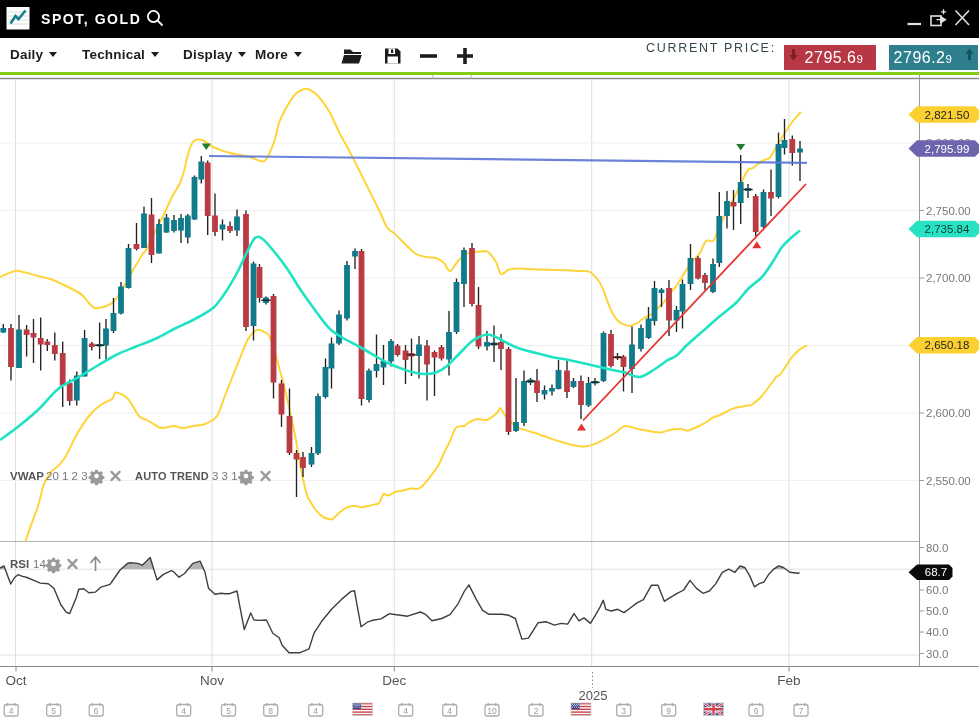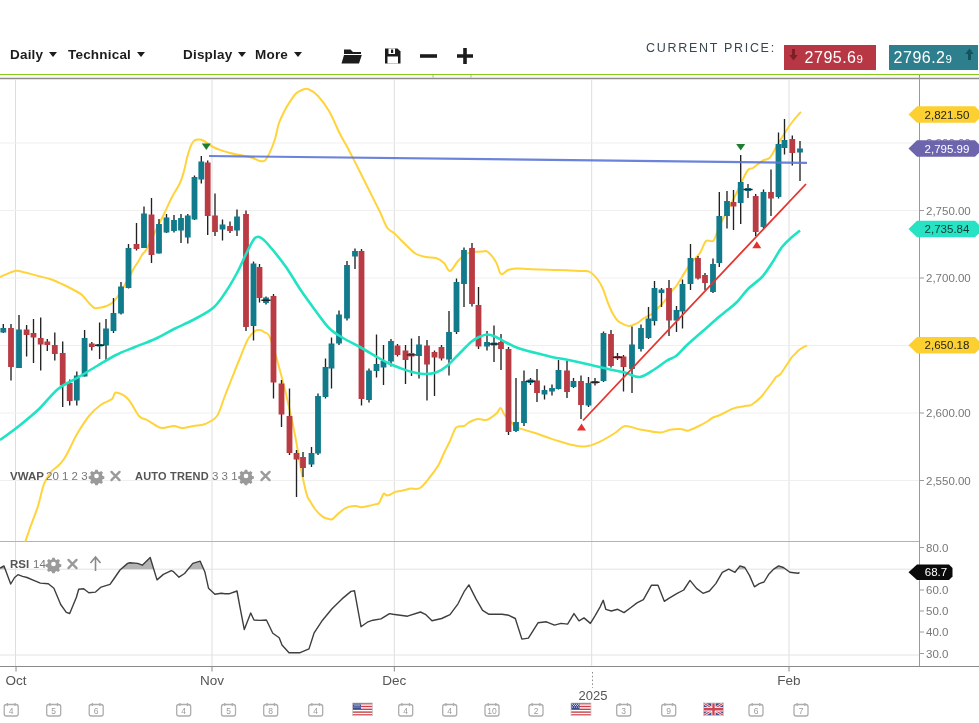--- a/index.html
+++ b/index.html
@@ -1,20 +1,20 @@
 <!DOCTYPE html>
 <html><head><meta charset="utf-8">
 <style>
 * { margin:0; padding:0; box-sizing:border-box; }
 html,body { width:979px; height:723px; overflow:hidden; background:#fff;
   font-family:"Liberation Sans",sans-serif; }
 #app { position:relative; width:979px; height:723px; }
 #titlebar { position:absolute; top:0; left:0; width:100%; height:38px; background:#000; }
 #toolbar { position:absolute; top:38px; left:0; width:100%; height:37px; background:#fff;
-  border-bottom:1px solid #84cc16; }
+  border-bottom:3px solid #84cc16; }
 .tbtn { position:absolute; top:9px; font-size:13.5px; font-weight:bold; color:#1c1c1c;
   letter-spacing:0.2px; }
 .caret { display:inline-block; width:0; height:0; border-left:4.5px solid transparent;
   border-right:4.5px solid transparent; border-top:5.5px solid #1c1c1c; margin-left:6px;
   vertical-align:2px; }
 #cprice { position:absolute; top:3px; left:646px; font-size:12.5px; color:#37474f;
   letter-spacing:1.7px; }
 .pbox { position:absolute; top:6.5px; height:25.5px; color:#fff; font-size:16px;
   text-align:center; line-height:25.5px; letter-spacing:0.5px; }
 </style></head>
@@ -196,23 +196,43 @@
         <text x="212" y="480" fill="#777">3 3 1</text>
         <use href="#gear" transform="translate(246 476) scale(0.9)"></use>
         <use href="#xicon" transform="translate(265.5 476) scale(0.9)"></use>
         <text x="10" y="568" font-weight="bold">RSI</text>
         <text x="33" y="568" fill="#777">14</text>
         <use href="#gear" transform="translate(53.5 564) scale(0.9)"></use>
         <use href="#xicon" transform="translate(72.5 564) scale(0.9)"></use>
         <path d="M95.5 571 V558 M90.5 563 L95.5 557 L100.5 563" stroke="#8a8a8a" stroke-width="1.6" fill="none"></path>
       </g>
 </svg>
+<div id="titlebar">
+  <svg width="979" height="38" style="position:absolute;top:0;left:0">
+    <rect x="6.5" y="7" width="23" height="22.5" fill="#fdfdfd"></rect>
+    <g stroke="#ddd" stroke-width="1">
+          <line x1="8" y1="12" x2="28" y2="12"></line>
+          <line x1="8" y1="16" x2="28" y2="16"></line>
+          <line x1="8" y1="20" x2="28" y2="20"></line>
+          <line x1="8" y1="24" x2="28" y2="24"></line>
+        </g>
+    <polyline points="10.5,23.5 15.5,16 18.5,19 25.5,10.5" fill="none" stroke="#157f8d" stroke-width="2.6"></polyline>
+    <text x="41" y="23.5" font-size="14" fill="#fff" letter-spacing="1.55" font-family="Liberation Sans,sans-serif" font-weight="bold">SPOT, GOLD</text>
+    <circle cx="153.5" cy="16.5" r="5.6" fill="none" stroke="#fff" stroke-width="1.8"></circle>
+    <line x1="157.7" y1="20.7" x2="162.5" y2="25.5" stroke="#fff" stroke-width="1.8"></line>
+    <line x1="907.5" y1="24" x2="921" y2="24" stroke="#e2e2e2" stroke-width="2.2"></line>
+    <rect x="931" y="16" width="10" height="9.5" fill="none" stroke="#e2e2e2" stroke-width="1.6"></rect>
+    <path d="M941 11.8 h5 M943.5 9.3 v5" stroke="#e2e2e2" stroke-width="1.3" fill="none"></path>
+    <path d="M936.5 19.7 h4.5 M941 16.8 l4.5 2.9 -4.5 2.9 z" stroke="#e2e2e2" stroke-width="1.3" fill="#e2e2e2"></path>
+    <path d="M955.5 10.5 L969 25 M969 10.5 L955.5 25" stroke="#d9d9d9" stroke-width="1.7"></path>
+  </svg>
+</div>
 <div id="toolbar">
   <span class="tbtn" style="left:10px">Daily<span class="caret"></span></span>
-  <span class="tbtn" style="left:68px">Technical<span class="caret"></span></span>
+  <span class="tbtn" style="left:82px">Technical<span class="caret"></span></span>
   <span class="tbtn" style="left:183px">Display<span class="caret"></span></span>
   <span class="tbtn" style="left:255px">More<span class="caret"></span></span>
   <svg width="650" height="37" style="position:absolute;top:0;left:330px">
     <path d="M14 11.5 h6.5 l2.5 2.5 h8 v2 h-17 z M14 17 l-2.5 8.5 h17.5 l2.8 -8.5 z" fill="#1c1c1c"></path>
     <path d="M55 10.5 h12.5 l3 3 v12 h-15.5 z" fill="#1c1c1c"></path>
     <rect x="58.5" y="10.5" width="6.5" height="5.5" fill="#fff"></rect>
     <rect x="61" y="11.5" width="2.2" height="3.5" fill="#1c1c1c"></rect>
     <rect x="57.5" y="18.5" width="10.5" height="7" fill="#fff"></rect>
     <line x1="90" y1="18" x2="107" y2="18" stroke="#1c1c1c" stroke-width="3.6"></line>
     <path d="M127 18 h16 M135 10 v16" stroke="#1c1c1c" stroke-width="3.6"></path>

